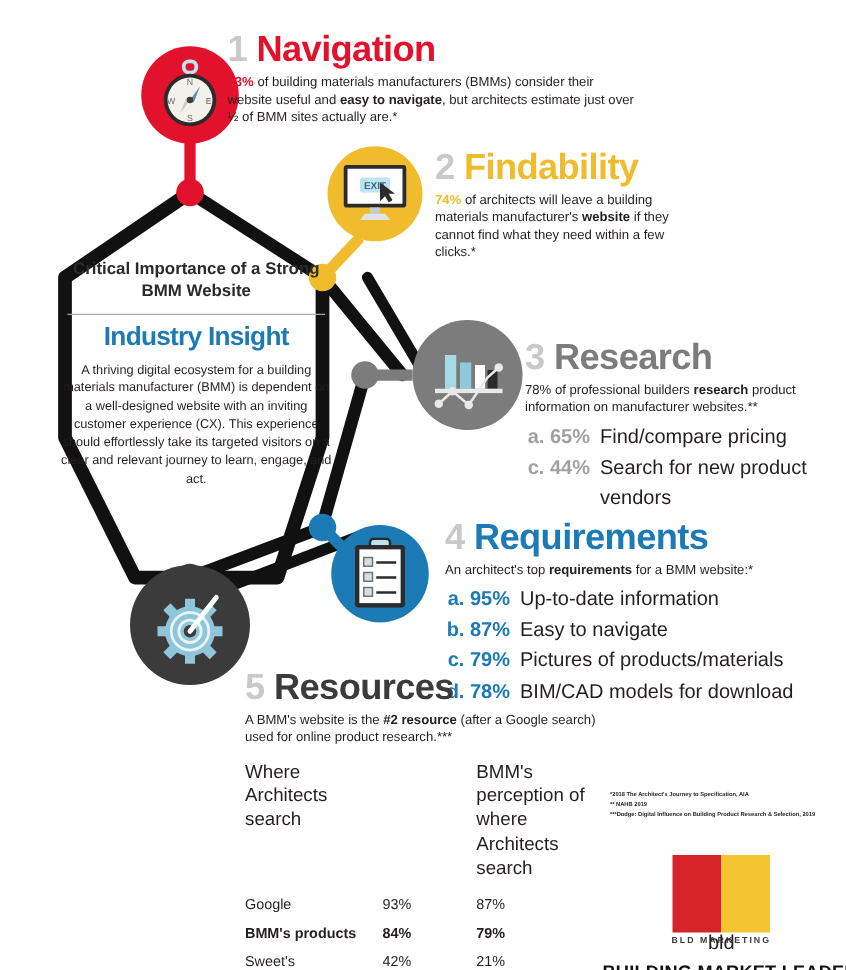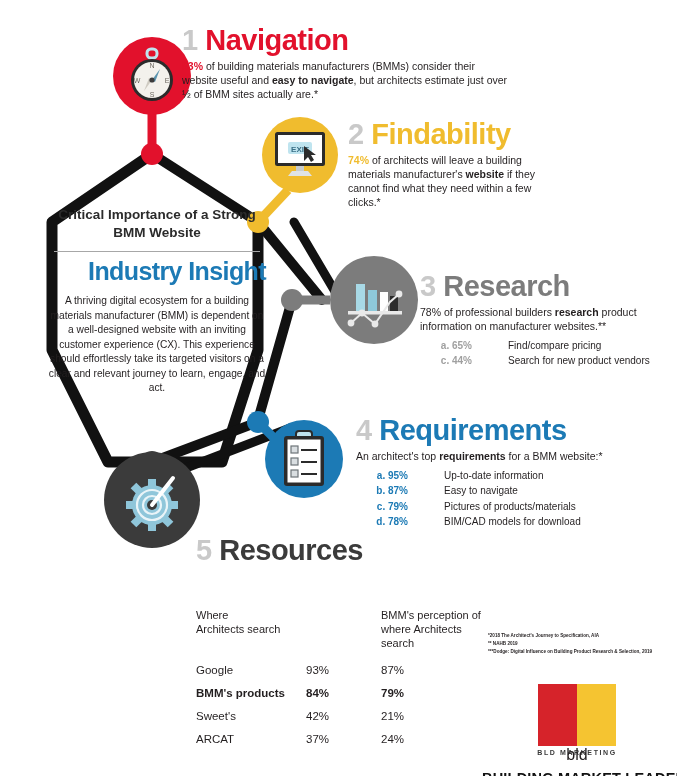--- a/index.html
+++ b/index.html
@@ -27,34 +27,34 @@
     white-space:nowrap;
   }
   .sect .head .num{color:#c9c9c9;font-weight:bold;}
   .sect .body{
     font-size:10.5px;line-height:1.32;color:#231f20;margin-top:5px;max-width:330px;
   }
   .sect .body b{font-weight:bold;}
   .pct{font-weight:bold;}
 
   .sublist{margin-top:4px;}
-  .sublist .row{font-size:10px;line-height:1.55;color:#231f20;display:flex;gap:28px;}
+  .sublist .row{font-size:16px;line-height:1.55;color:#231f20;display:flex;}
   .sublist .row .key{font-weight:bold;width:52px;text-align:right;padding-right:8px;flex:none;}
 
   
   #insight{position:absolute;left:48px;top:206px;width:218px;text-align:center;}
   #insight .kicker{font-size:13.5px;font-weight:bold;line-height:1.32;color:#2b2b2b;}
   #insight hr{border:0;border-top:1px solid #a7a7a7;margin:9px 6px 6px 6px;}
-  #insight .title{font-size:25px;font-weight:bold;color:#1c7ab5;letter-spacing:-.6px;line-height:1.1;text-align:right;}
+  #insight .title{font-size:21px;font-weight:bold;color:#1c7ab5;letter-spacing:-.6px;line-height:1.1;}
   #insight .para{font-size:10.2px;line-height:1.42;color:#231f20;margin-top:9px;}
 
   
   #restable{position:absolute;left:196px;top:608px;width:300px;font-size:11.5px;color:#231f20;}
   #restable .thead{display:flex;margin-bottom:14px;}
-  #restable .thead .c{line-height:1.28;font-size:11px;}
+  #restable .thead .c{line-height:1.28;font-size:15px;}
   #restable .c1{width:110px;}
   #restable .c2{width:75px;}
   #restable .c3{width:110px;}
   #restable .trow{display:flex;margin-bottom:11px;}
   #restable .trow.hl{font-weight:bold;}
 
   
   #foot{position:absolute;left:488px;top:632px;width:186px;font-size:4.6px;line-height:1.75;
         color:#231f20;font-weight:bold;}
 
@@ -245,20 +245,23 @@
           <span>BIM/CAD models for download</span>
         </div>
     </div>
   </div>
 
   <div class="sect" style="left:196px;top:536px;">
     <div class="head" style="font-size:29px;color:#3b3b3b;">
       <span class="num">5</span>
       <span>Resources</span>
     </div>
+    <div class="body" style="width:300px;">
+      <span>A BMM's website is the </span><b>#2 resource</b><span> (after a Google search) used for online product research.***</span>
+    </div>
   </div>
 
   <div id="restable">
     <div class="thead">
       <div class="c c1" style="white-space:pre-line;">Where
 Architects search</div>
       <div class="c c2"></div>
       <div class="c c3" style="white-space:pre-line;">BMM's perception of
 where Architects search</div>
     </div>

